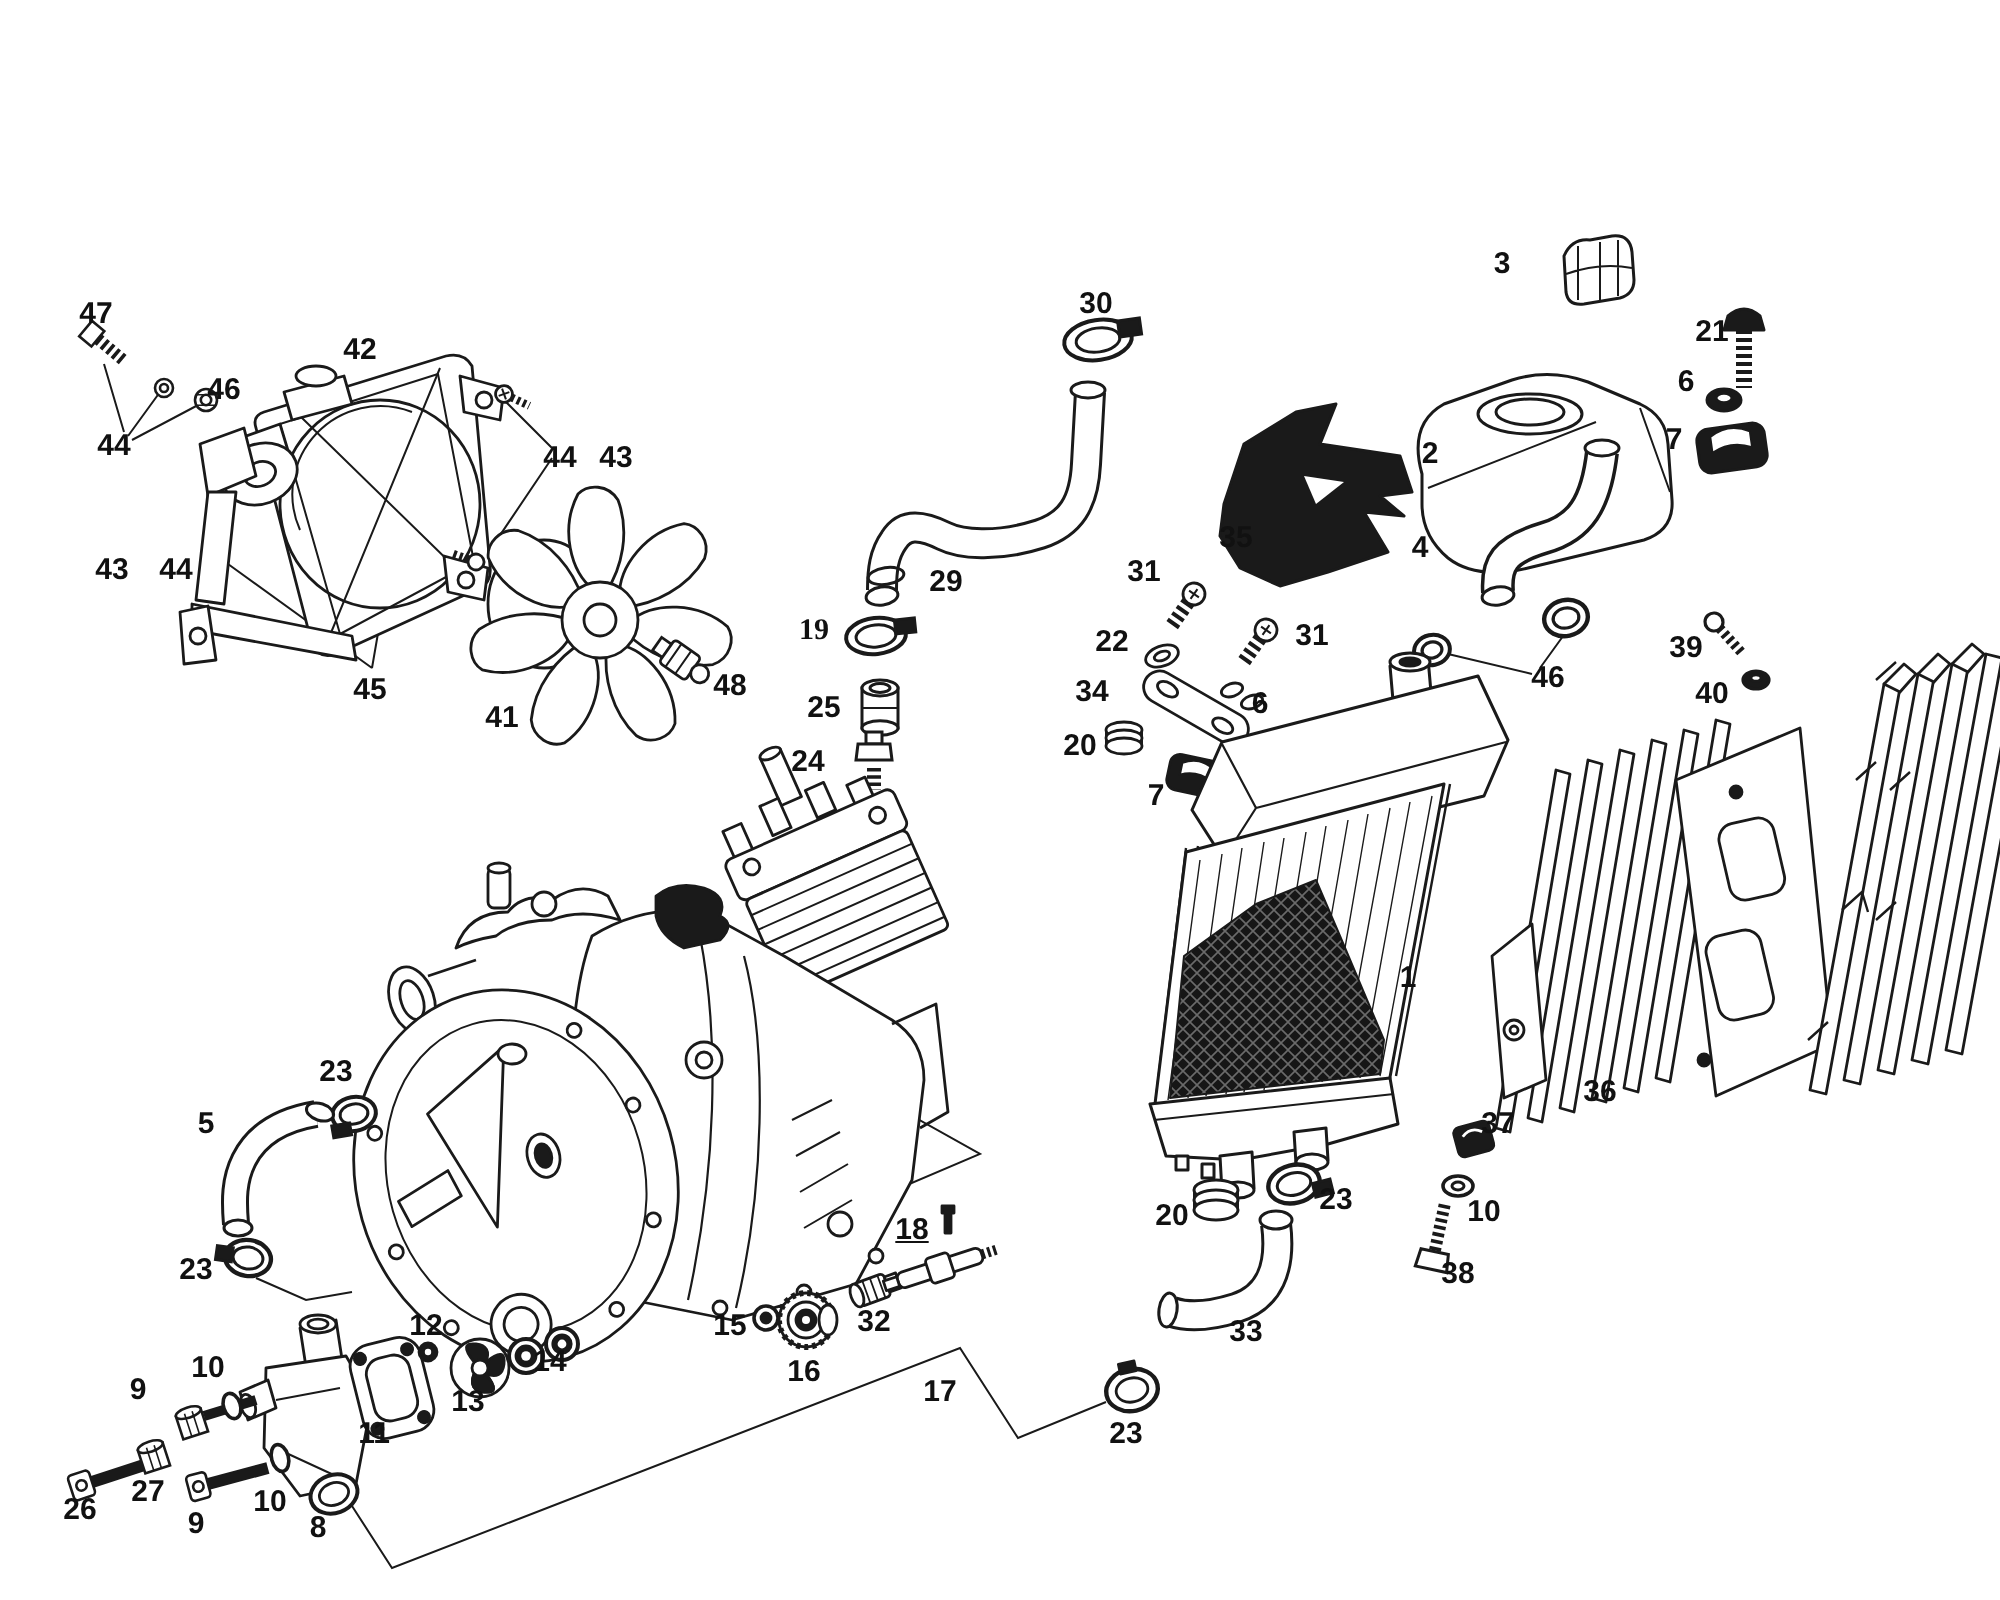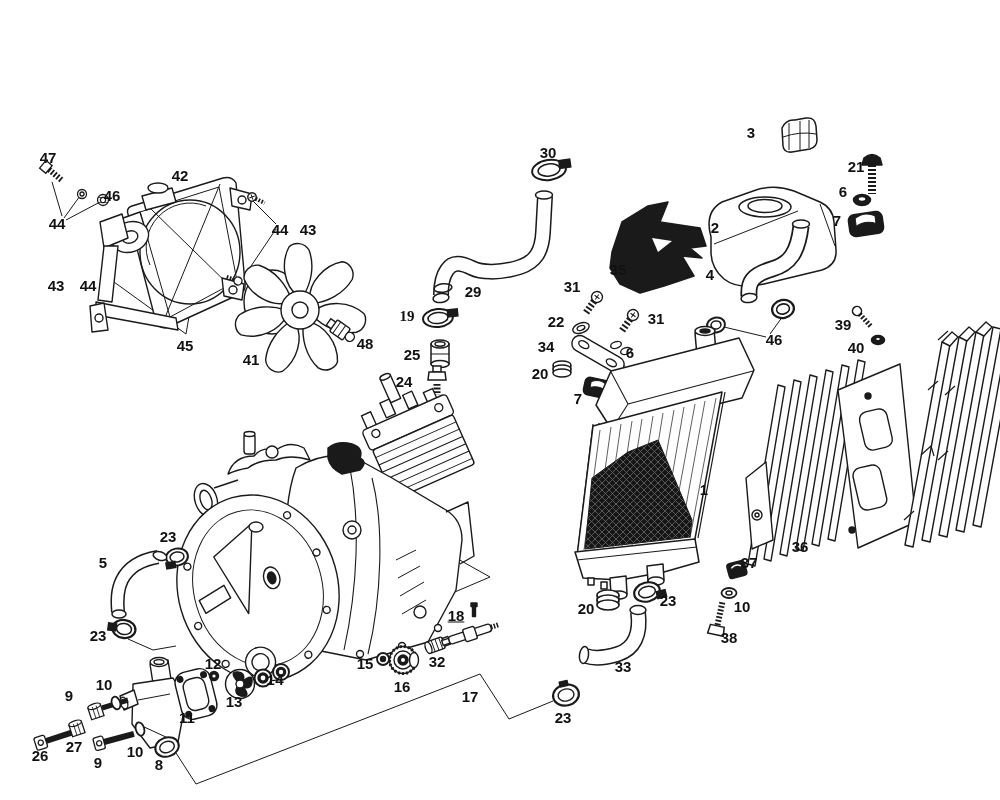--- a/index.html
+++ b/index.html
@@ -539,21 +539,21 @@
       <span class="callout" style="left: 98px; top: 635px;">23</span>
       <span class="callout" style="left: 668px; top: 600px;">23</span>
       <span class="callout" style="left: 563px; top: 717px;">23</span>
       <span class="callout" style="left: 586px; top: 608px;">20</span>
       <span class="callout" style="left: 623px; top: 666px;">33</span>
       <span class="callout" style="left: 749px; top: 562px;">37</span>
       <span class="callout" style="left: 742px; top: 606px;">10</span>
       <span class="callout" style="left: 729px; top: 637px;">38</span>
       <span class="callout" style="left: 213px; top: 663px;">12</span>
       <span class="callout" style="left: 234px; top: 701px;">13</span>
-      <span class="callout" style="left: 275px; top: 681px; font-family: Liberation Mono, monospace;">14</span>
+      <span class="callout" style="left: 275px; top: 681px;">14</span>
       <span class="callout" style="left: 187px; top: 717px;">11</span>
       <span class="callout" style="left: 365px; top: 663px;">15</span>
       <span class="callout" style="left: 402px; top: 686px;">16</span>
       <span class="callout" style="left: 437px; top: 661px;">32</span>
       <span class="callout" style="left: 470px; top: 648px; margin-top: 48px;">17</span>
       <span class="callout" style="left: 456px; top: 615px; text-decoration: underline;">18</span>
       <span class="callout" style="left: 40px; top: 755px;">26</span>
       <span class="callout" style="left: 74px; top: 746px;">27</span>
       <span class="callout" style="left: 69px; top: 695px;">9</span>
       <span class="callout" style="left: 104px; top: 684px;">10</span>

